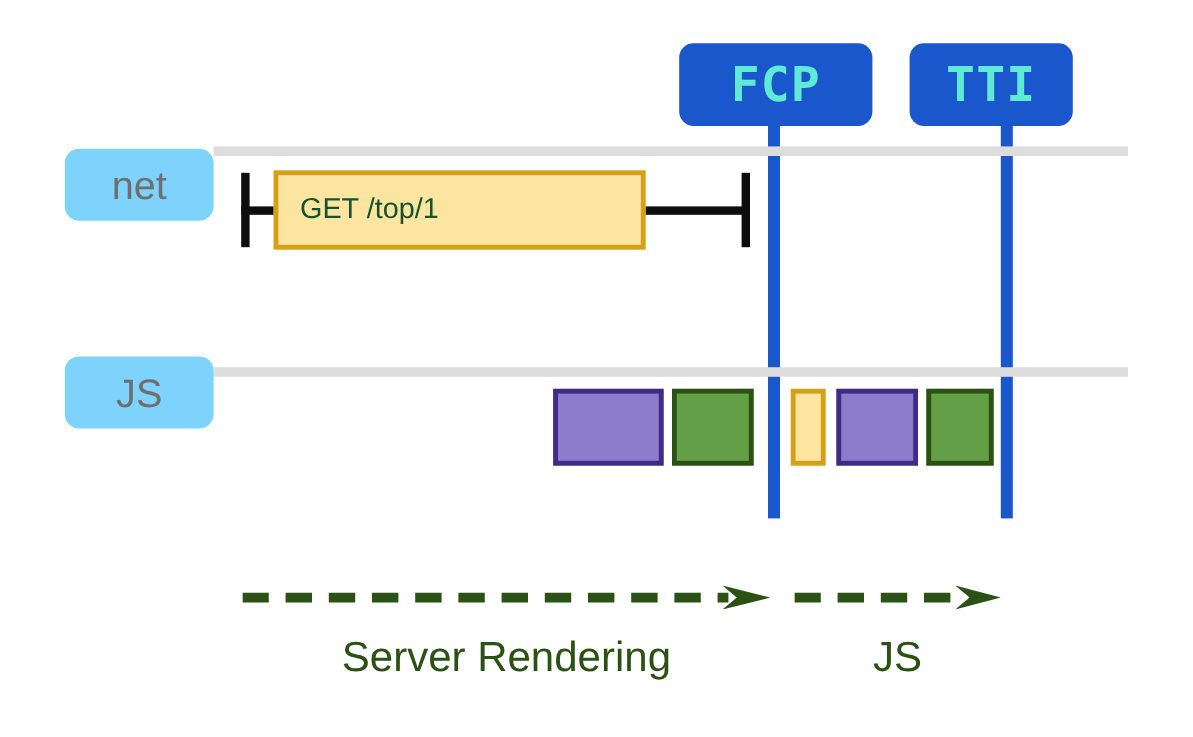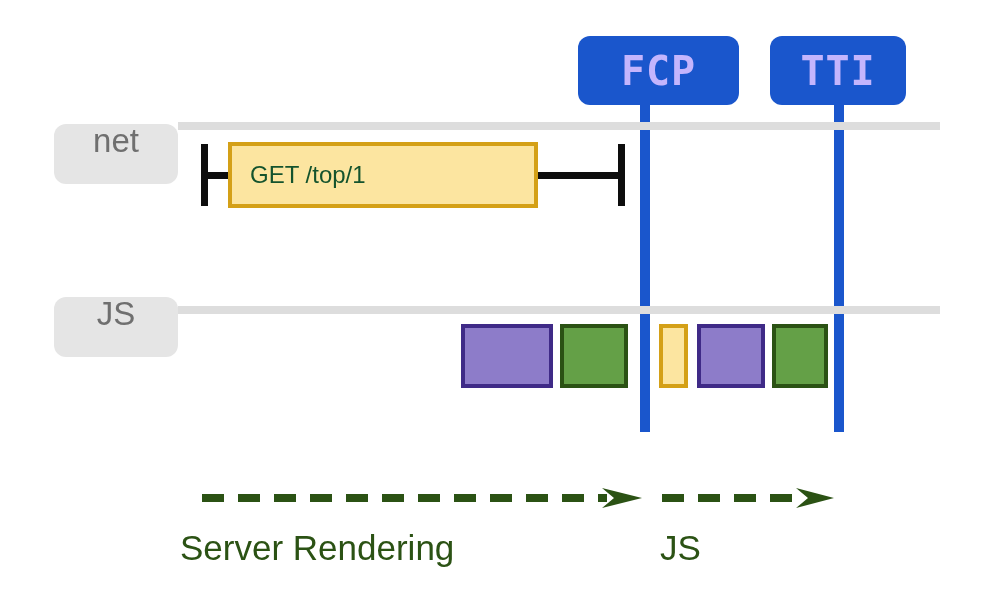--- a/index.html
+++ b/index.html
@@ -25,45 +25,44 @@
     background: #1a56cc;
     width: 10px;
   }
   .marker-badge {
     position: absolute;
     background: #1a56cc;
     border-radius: 12px;
     display: flex;
     align-items: center;
     justify-content: center;
-    color: #c4b5fd;
+    color: #5eead4;
     font-family: "DejaVu Sans Mono", monospace;
     font-weight: bold;
     font-size: 40px;
     letter-spacing: 1px;
     line-height: 1;
-    margin-left: 12px;
   }
 
   
   .track-line {
     position: absolute;
     height: 8px;
     background: #dddddd;
   }
 
   
   .lane-label {
     position: absolute;
-    background: #e5e5e5;
+    background: #7dd3fc;
     border-radius: 12px;
     color: #6f6f6f;
     font-size: 33px;
     display: flex;
-    align-items: flex-start;
+    align-items: center;
     justify-content: center;
     line-height: 1;
   }
 
   
   .whisker {
     position: absolute;
     background: #0d0d0d;
     width: 7px;
   }
@@ -96,21 +95,21 @@
 
   
   .phase-arrow {
     position: absolute;
     height: 20px;
   }
   .phase-caption {
     position: absolute;
     color: #2b5214;
     font-size: 35px;
-    text-align: left;
+    text-align: center;
     line-height: 1;
   }
 </style>
 </head>
 <body>
 
 <div id="stage">
 
   <div class="marker-line" style="left:640px; top:95px; height:337px;"></div>
   <div class="marker-line" style="left:834px; top:95px; height:337px;"></div>

